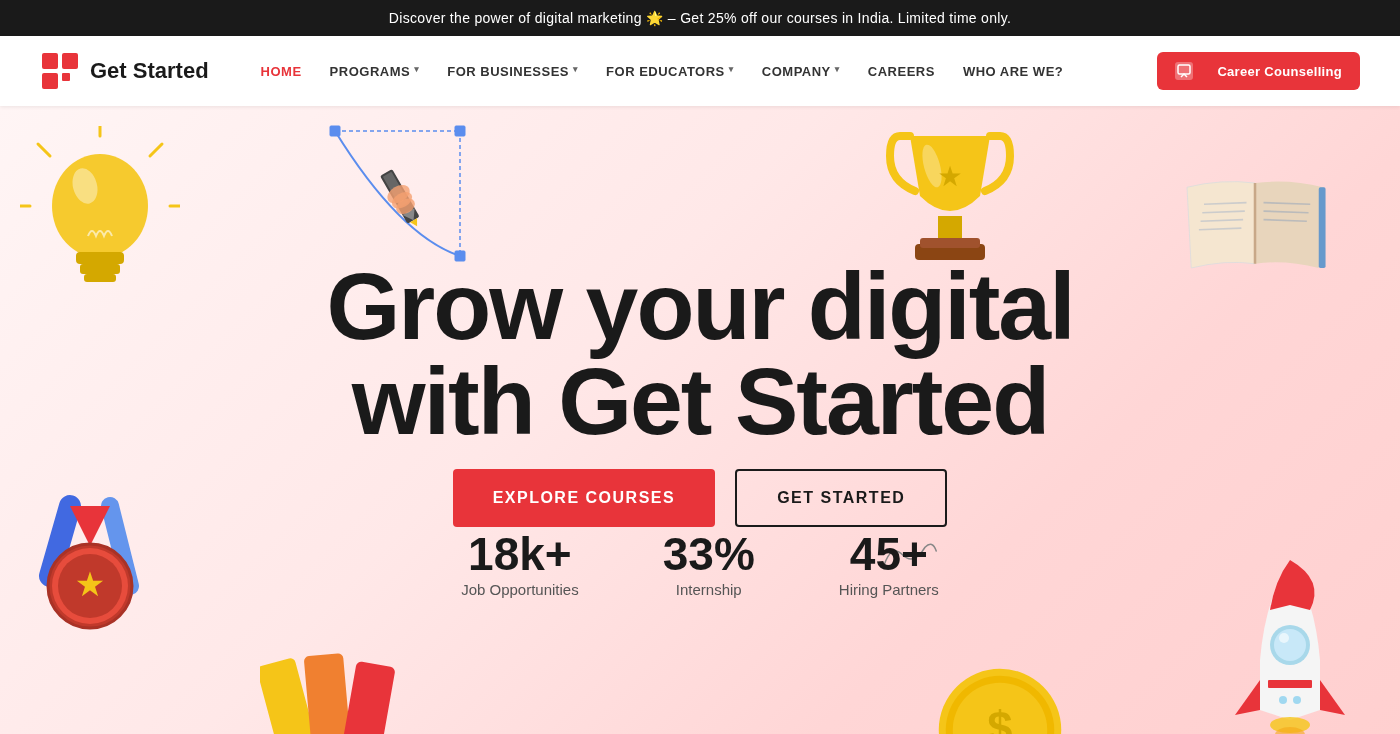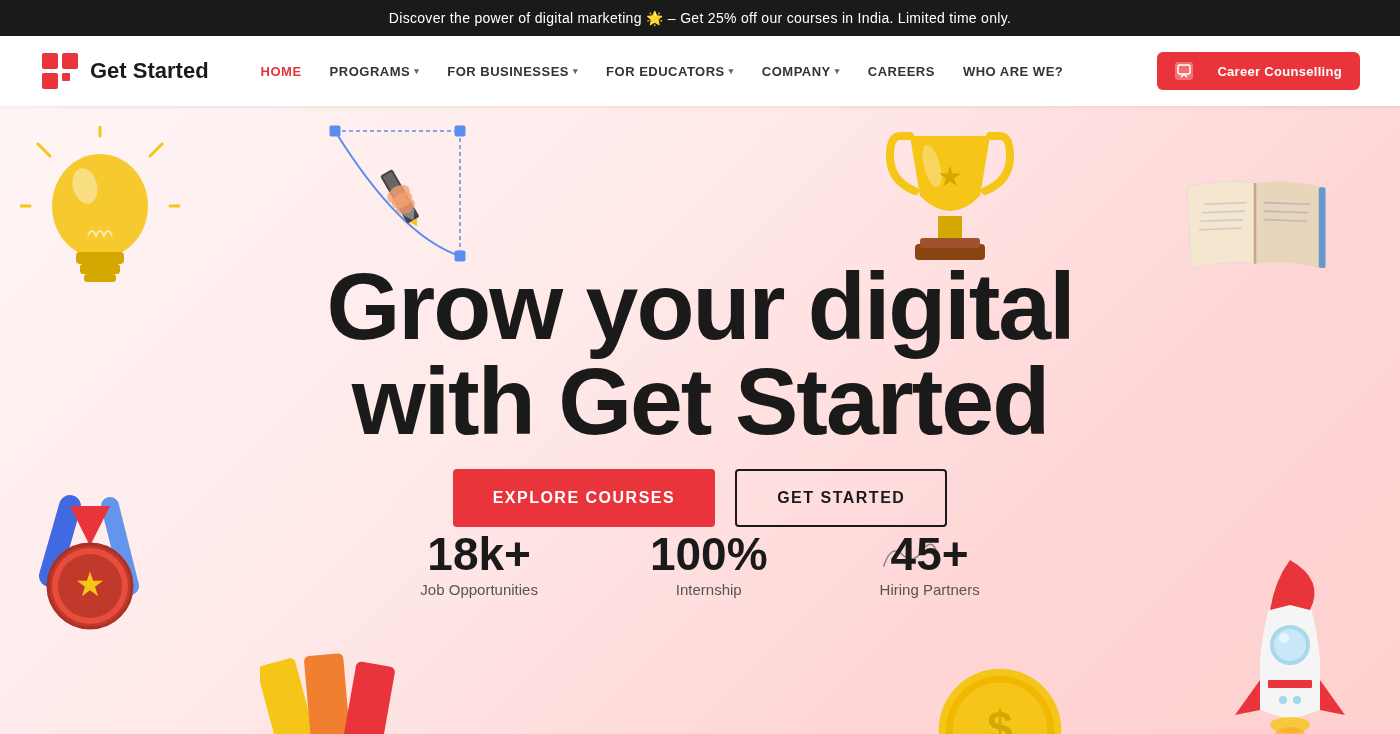--- a/index.html
+++ b/index.html
@@ -48,21 +48,20 @@
 
     nav {
       display: flex;
       align-items: center;
       gap: 4px;
       flex: 1;
     }
 
     .nav-item {
       display: flex;
-      align-items: center;
       gap: 4px;
       padding: 8px 12px;
       font-size: 13px;
       font-weight: 600;
       color: #333;
       cursor: pointer;
       text-transform: uppercase;
       letter-spacing: 0.5px;
       border-radius: 4px;
       transition: background 0.2s;
@@ -166,21 +165,21 @@
       font-size: 16px;
       font-weight: 700;
       letter-spacing: 1.5px;
       cursor: pointer;
       border-radius: 4px;
       text-transform: uppercase;
     }
 
     .stats-row {
       display: flex;
-      gap: 112px;
+      gap: 84px;
       justify-content: center;
     }
 
     .stat-item {
       text-align: center;
     }
 
     .stat-number {
       font-size: 46px;
       font-weight: 900;
@@ -493,21 +492,21 @@
     <div class="hero-buttons">
       <button class="btn-explore">EXPLORE COURSES</button>
       <button class="btn-get-started">GET STARTED</button>
     </div>
     <div class="stats-row">
       <div class="stat-item">
         <span class="stat-number">18k+</span>
         <div class="stat-label">Job Opportunities</div>
       </div>
       <div class="stat-item">
-        <span class="stat-number">100%</span>
+        <span class="stat-number">33%</span>
         <div class="stat-label">Internship</div>
       </div>
       <div class="stat-item">
         <span class="stat-number">45+</span>
         <div class="stat-label">Hiring Partners</div>
       </div>
     </div>
   </div>
 
 </section>

